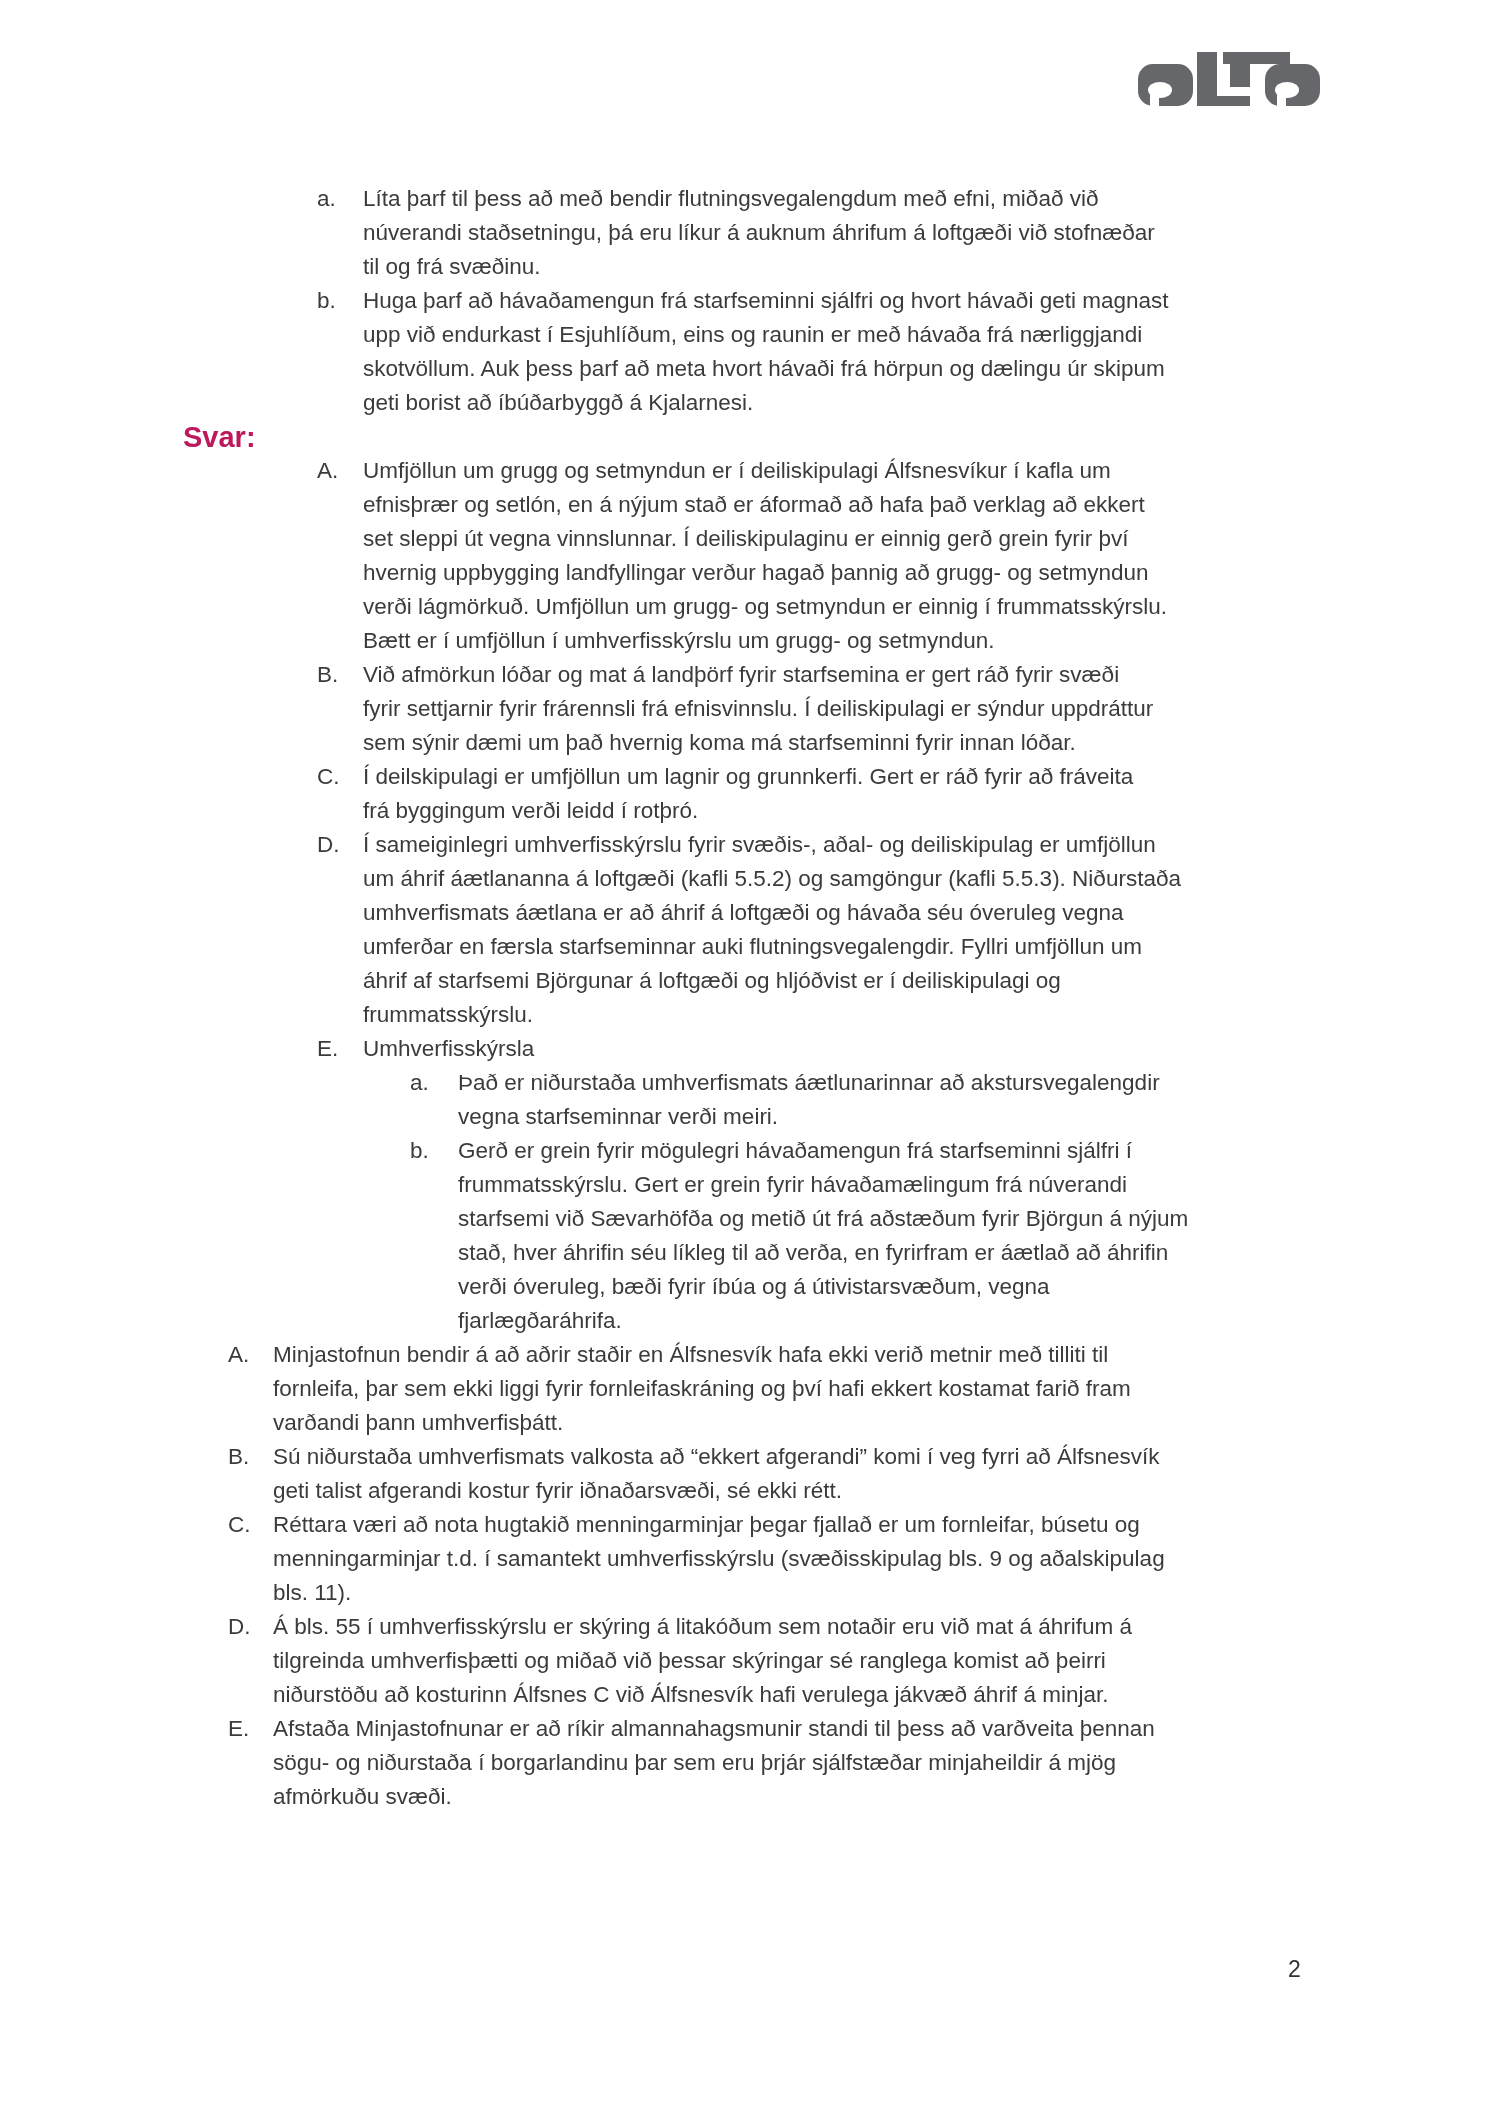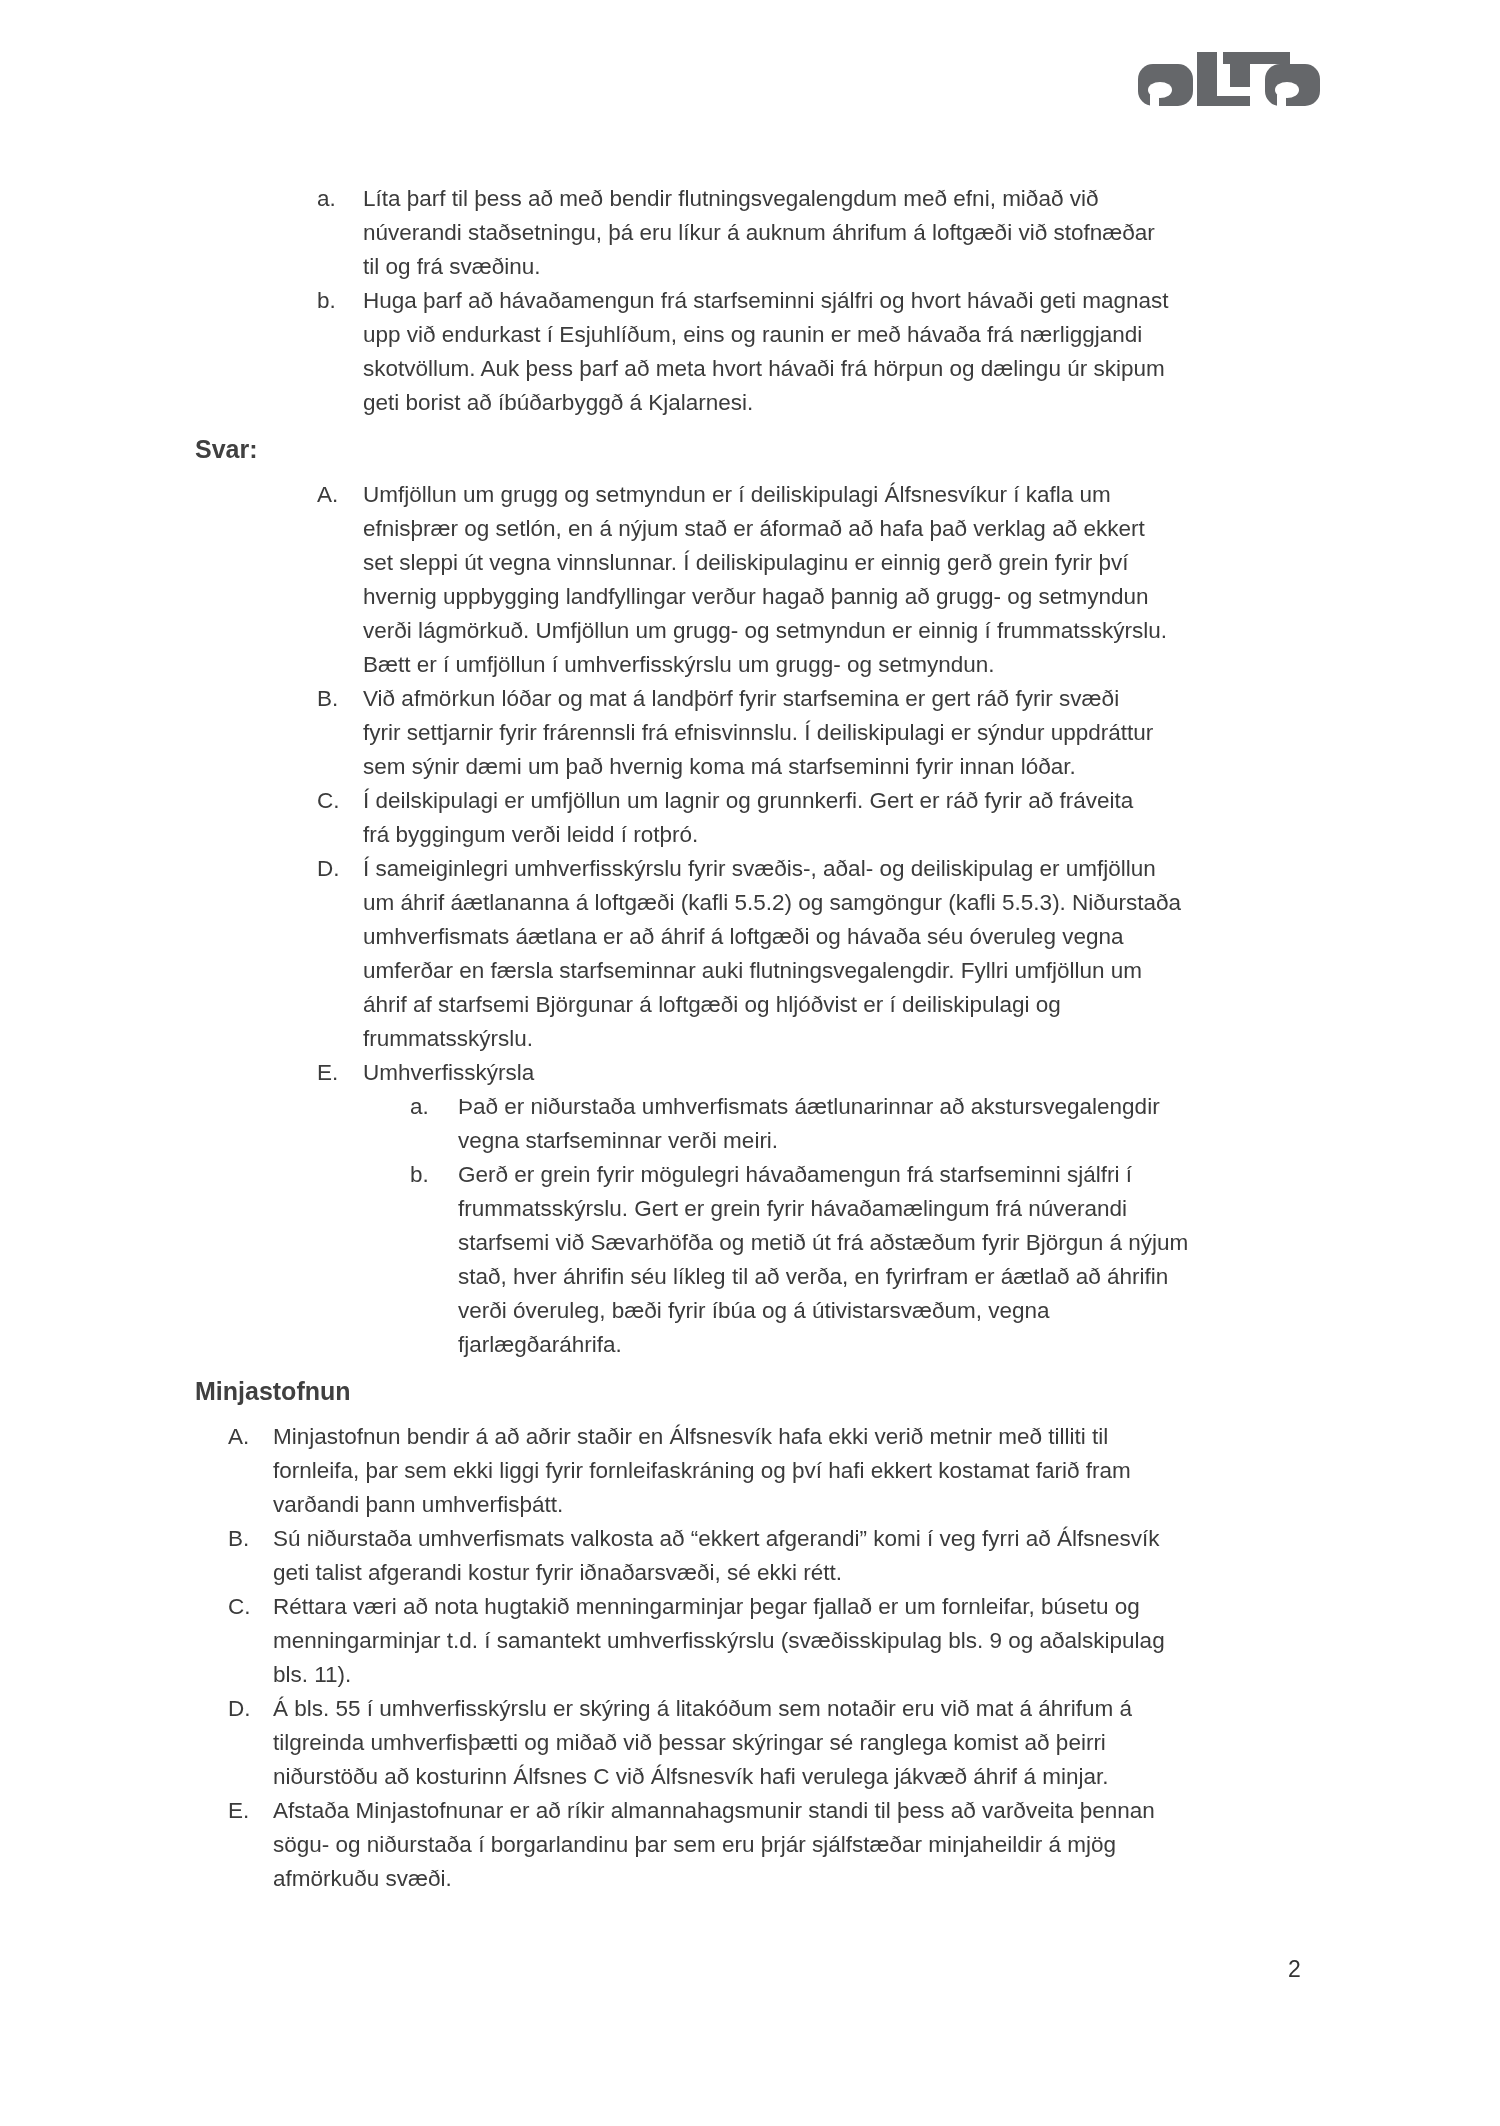--- a/index.html
+++ b/index.html
@@ -31,25 +31,25 @@
   .doc-li{display:flex;align-items:flex-start;}
   .marker{flex:0 0 46px;}
   .itext{flex:1 1 auto;white-space:pre-line;}
   .intro-list{margin-left:134px;}
   .svar-list{margin-left:134px;}
   .minja-list{margin-left:45px;}
   .minja-list > .doc-li > .marker{flex:0 0 45px;}
   .sublist{margin-left:47px;}
   .sublist > .doc-li > .marker{flex:0 0 48px;}
   h2.doc-heading{
-    font-size:25px;
+    font-size:29px;
     line-height:34px;
     font-weight:700;
-    margin:12px;
-    color:#404040;
+    margin:0;
+    color:#be185d;
   }
   .svar-heading{margin:35px 0 0 87px;}
   .minja-heading{margin:32px 0 0 0;}
   .page-number{
     position:absolute;
     top:1952px;
     left:1288px;
     font-size:23px;
     line-height:34px;
     color:#333333;
@@ -140,21 +140,20 @@
           <div class="itext">Umhverfisskýrsla<ol class="doc-list sublist"><li class="doc-li"><span class="marker">a.</span><div class="itext">Það er niðurstaða umhverfismats áætlunarinnar að akstursvegalengdir
 vegna starfseminnar verði meiri.</div></li><li class="doc-li"><span class="marker">b.</span><div class="itext">Gerð er grein fyrir mögulegri hávaðamengun frá starfseminni sjálfri í
 frummatsskýrslu. Gert er grein fyrir hávaðamælingum frá núverandi
 starfsemi við Sævarhöfða og metið út frá aðstæðum fyrir Björgun á nýjum
 stað, hver áhrifin séu líkleg til að verða, en fyrirfram er áætlað að áhrifin
 verði óveruleg, bæði fyrir íbúa og á útivistarsvæðum, vegna
 fjarlægðaráhrifa.</div></li></ol></div>
         </li>
       </ol>
 
-    <h2 class="doc-heading minja-heading">Minjastofnun</h2>
     <ol class="doc-list minja-list">
         <li class="doc-li">
           <span class="marker">A.</span>
           <div class="itext">Minjastofnun bendir á að aðrir staðir en Álfsnesvík hafa ekki verið metnir með tilliti til
 fornleifa, þar sem ekki liggi fyrir fornleifaskráning og því hafi ekkert kostamat farið fram
 varðandi þann umhverfisþátt.</div>
         </li>
         <li class="doc-li">
           <span class="marker">B.</span>
           <div class="itext">Sú niðurstaða umhverfismats valkosta að “ekkert afgerandi” komi í veg fyrri að Álfsnesvík

